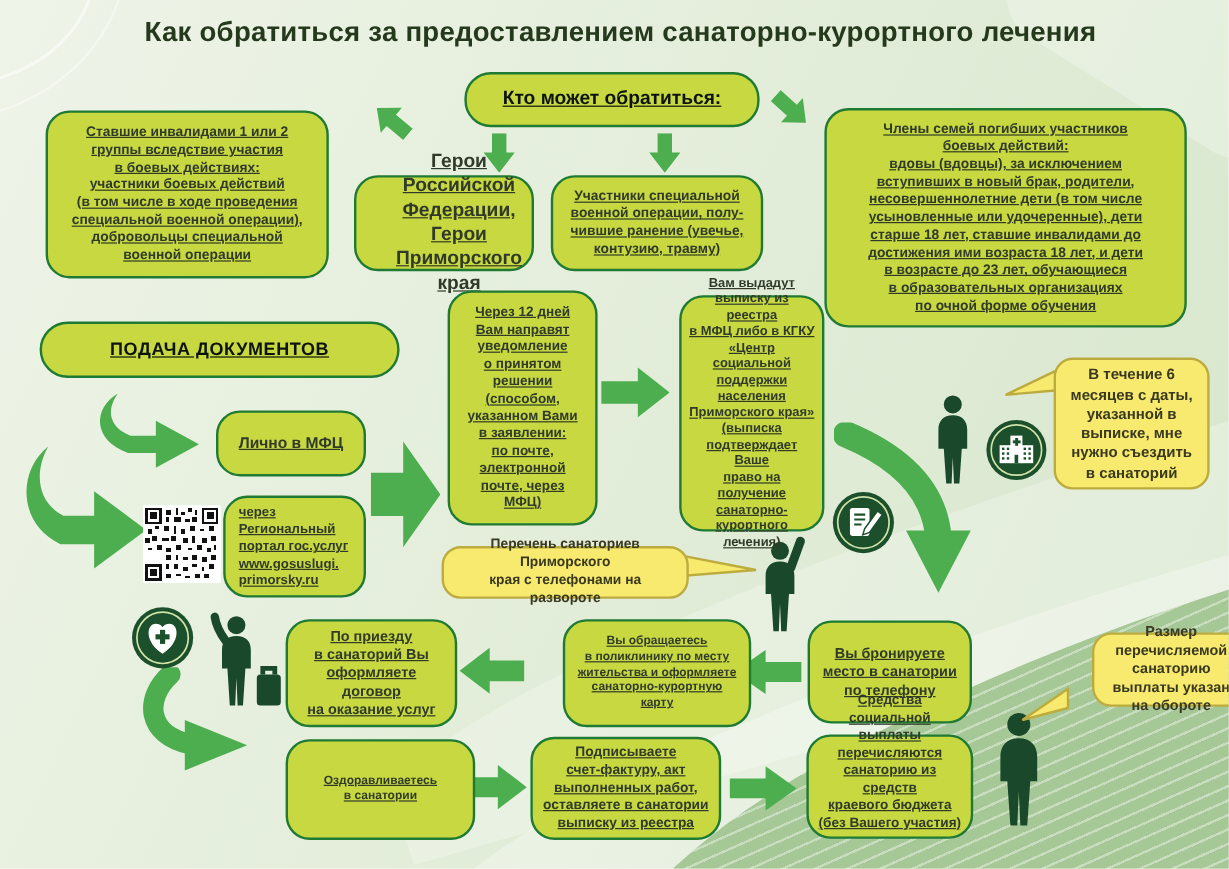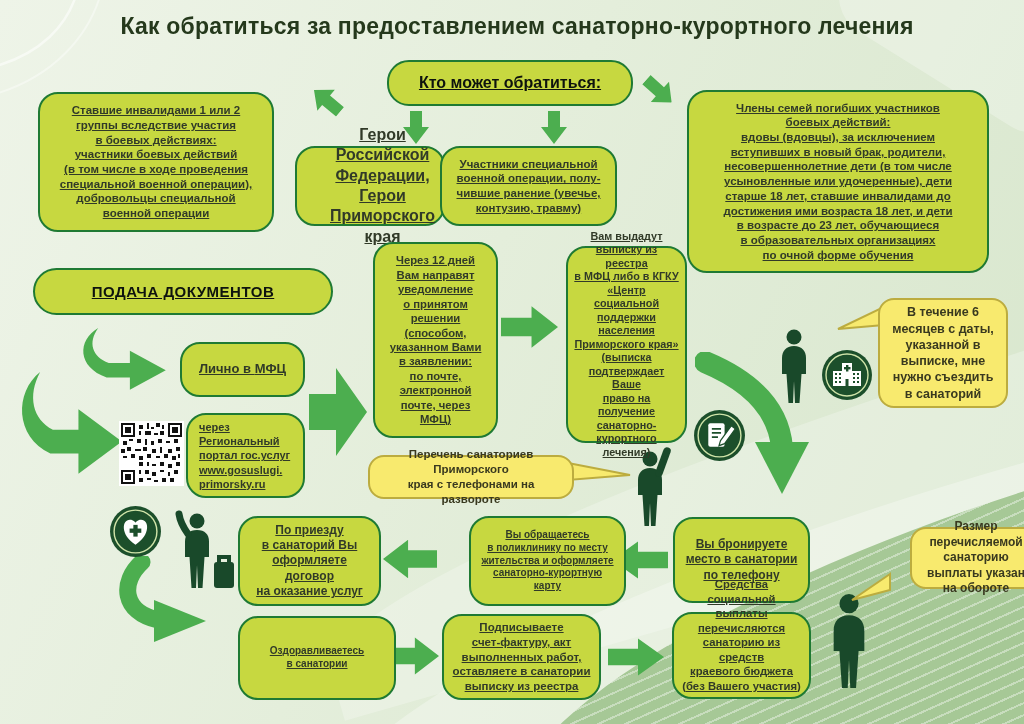--- a/index.html
+++ b/index.html
@@ -87,21 +87,21 @@
 специальной военной операции),
 добровольцы специальной
 военной операции</span>
   </div>
   <div class="gbox" style="left:295px;top:146px;width:150px;height:80px;font-size:16px;padding-left:31px;">
     <span>Герои Российской
 Федерации,
 Герои
 Приморского края</span>
   </div>
-  <div class="gbox" style="left:440px;top:146px;width:177px;height:80px;font-size:11.5px;">
+  <div class="gbox" style="left:459px;top:146px;width:177px;height:80px;font-size:11.5px;">
     <span>Участники специальной
 военной операции, полу-
 чившие ранение (увечье,
 контузию, травму)</span>
   </div>
   <div class="gbox" style="left:687px;top:90px;width:302px;height:183px;font-size:11.5px;">
     <span>Члены семей погибших участников
 боевых действий:
 вдовы (вдовцы), за исключением
 вступивших в новый брак, родители,

